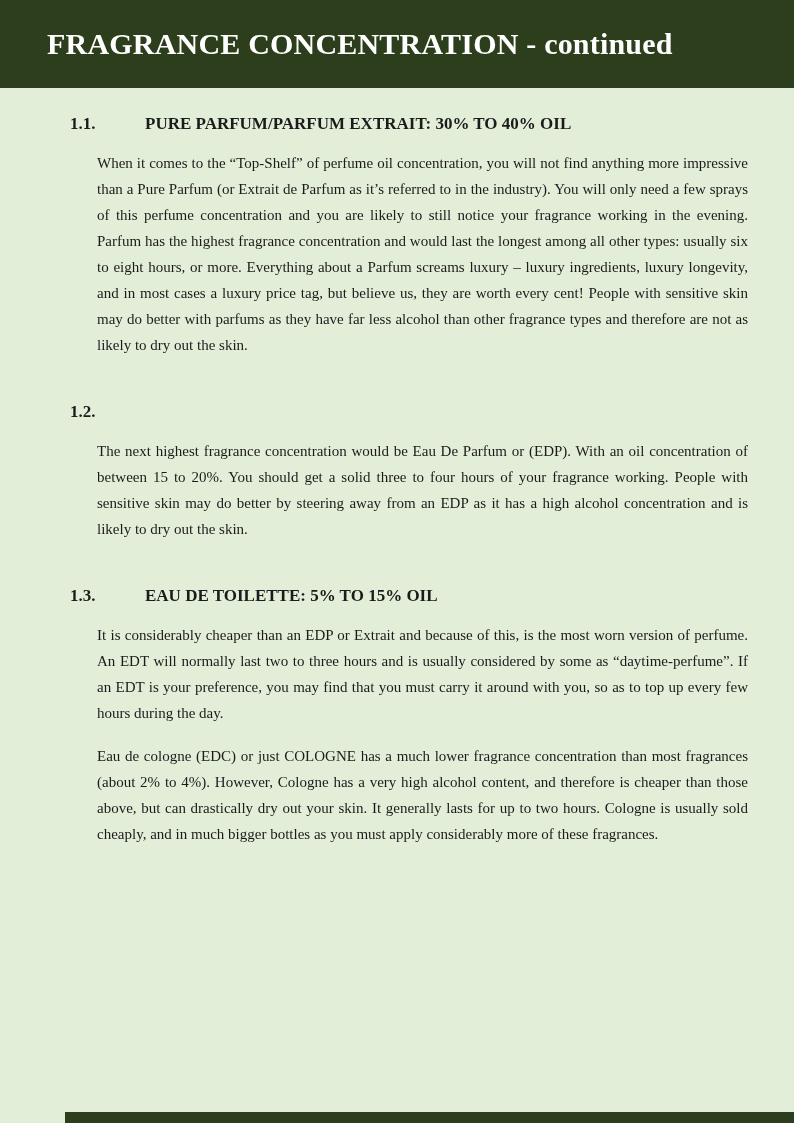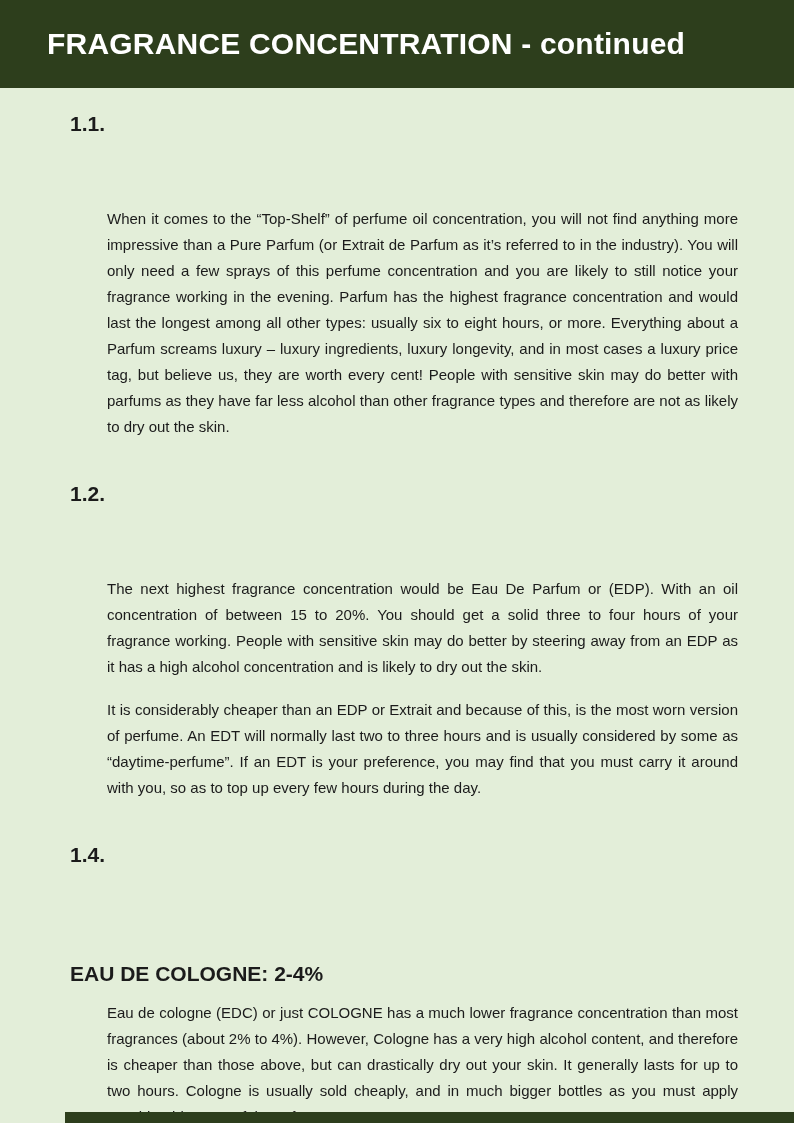--- a/index.html
+++ b/index.html
@@ -7,21 +7,21 @@
     --page-bg:#e3eed9;
     --text:#1b1b1b;
     --header-text:#ffffff;
   }
   html,body{margin:0;padding:0;background:#e3eed9;}
   .page{
     position:relative;
     width:794px;height:1123px;
     background:var(--page-bg);
     overflow:hidden;
-    font-family:Liberation Sans, sans-serif;
+    font-family:Liberation Serif, serif;
     color:var(--text);
   }
   .header{
     height:88px;
     background:var(--header-bg);
     display:flex;align-items:center;
   }
   .title{
     color:var(--header-text);
     font-weight:bold;
@@ -29,29 +29,28 @@
     padding-left:47px;
     letter-spacing:.2px;
     white-space:nowrap;
   }
   .content{
     padding:26px 44px 0 70px;
   }
   .section-head{
     display:flex;
     font-weight:bold;
-    font-size:21px;
+    font-size:17px;
     line-height:19px;
-    flex-direction:column;
   }
-  .section + .section .section-head{margin-top:44px;gap:44px;}
+  .section + .section .section-head{margin-top:44px;}
   .sec-num{width:75px;flex:0 0 75px;}
   .paras{margin:17px 0 0 25px;}
   .para{
-    margin:12px;
+    margin:2px;
     text-align:justify;
     font-size:15px;
     line-height:26px;
   }
   .next-page-band{
     position:absolute;
     left:65px;right:0;bottom:0;
     height:11px;
     background:var(--header-bg);
   }
@@ -63,46 +62,47 @@
 
   <header class="header">
     <span class="title">FRAGRANCE CONCENTRATION - continued</span>
   </header>
 
   <main class="content">
 
     <section class="section">
       <div class="section-head">
         <span class="sec-num">1.1.</span>
+        <span class="sec-title">PURE PARFUM/PARFUM EXTRAIT: 30% TO 40% OIL</span>
       </div>
       <div class="paras">
         <p class="para">When it comes to the “Top-Shelf” of perfume oil concentration, you will not find anything more impressive than a Pure Parfum (or Extrait de Parfum as it’s referred to in the industry). You will only need a few sprays of this perfume concentration and you are likely to still notice your fragrance working in the evening. Parfum has the highest fragrance concentration and would last the longest among all other types: usually six to eight hours, or more. Everything about a Parfum screams luxury – luxury ingredients, luxury longevity, and in most cases a luxury price tag, but believe us, they are worth every cent! People with sensitive skin may do better with parfums as they have far less alcohol than other fragrance types and therefore are not as likely to dry out the skin.</p>
       </div>
     </section>
 
     <section class="section">
       <div class="section-head">
         <span class="sec-num">1.2.</span>
       </div>
       <div class="paras">
         <p class="para">The next highest fragrance concentration would be Eau De Parfum or (EDP). With an oil concentration of between 15 to 20%. You should get a solid three to four hours of your fragrance working. People with sensitive skin may do better by steering away from an EDP as it has a high alcohol concentration and is likely to dry out the skin.</p>
       </div>
     </section>
 
     <section class="section">
+      <div class="section-head">
+        <span class="sec-num">1.3.</span>
+        <span class="sec-title">EAU DE TOILETTE: 5% TO 15% OIL</span>
+      </div>
       <div class="paras">
         <p class="para">It is considerably cheaper than an EDP or Extrait and because of this, is the most worn version of perfume. An EDT will normally last two to three hours and is usually considered by some as “daytime-perfume”. If an EDT is your preference, you may find that you must carry it around with you, so as to top up every few hours during the day.</p>
       </div>
     </section>
 
     <section class="section">
-      <div class="section-head">
-        <span class="sec-num">1.4.</span>
-        <span class="sec-title">EAU DE COLOGNE: 2-4%</span>
-      </div>
       <div class="paras">
         <p class="para">Eau de cologne (EDC) or just COLOGNE has a much lower fragrance concentration than most fragrances (about 2% to 4%). However, Cologne has a very high alcohol content, and therefore is cheaper than those above, but can drastically dry out your skin. It generally lasts for up to two hours. Cologne is usually sold cheaply, and in much bigger bottles as you must apply considerably more of these fragrances.</p>
       </div>
     </section>
 
   </main>
 
   <div class="next-page-band"></div>
 </div>
 

